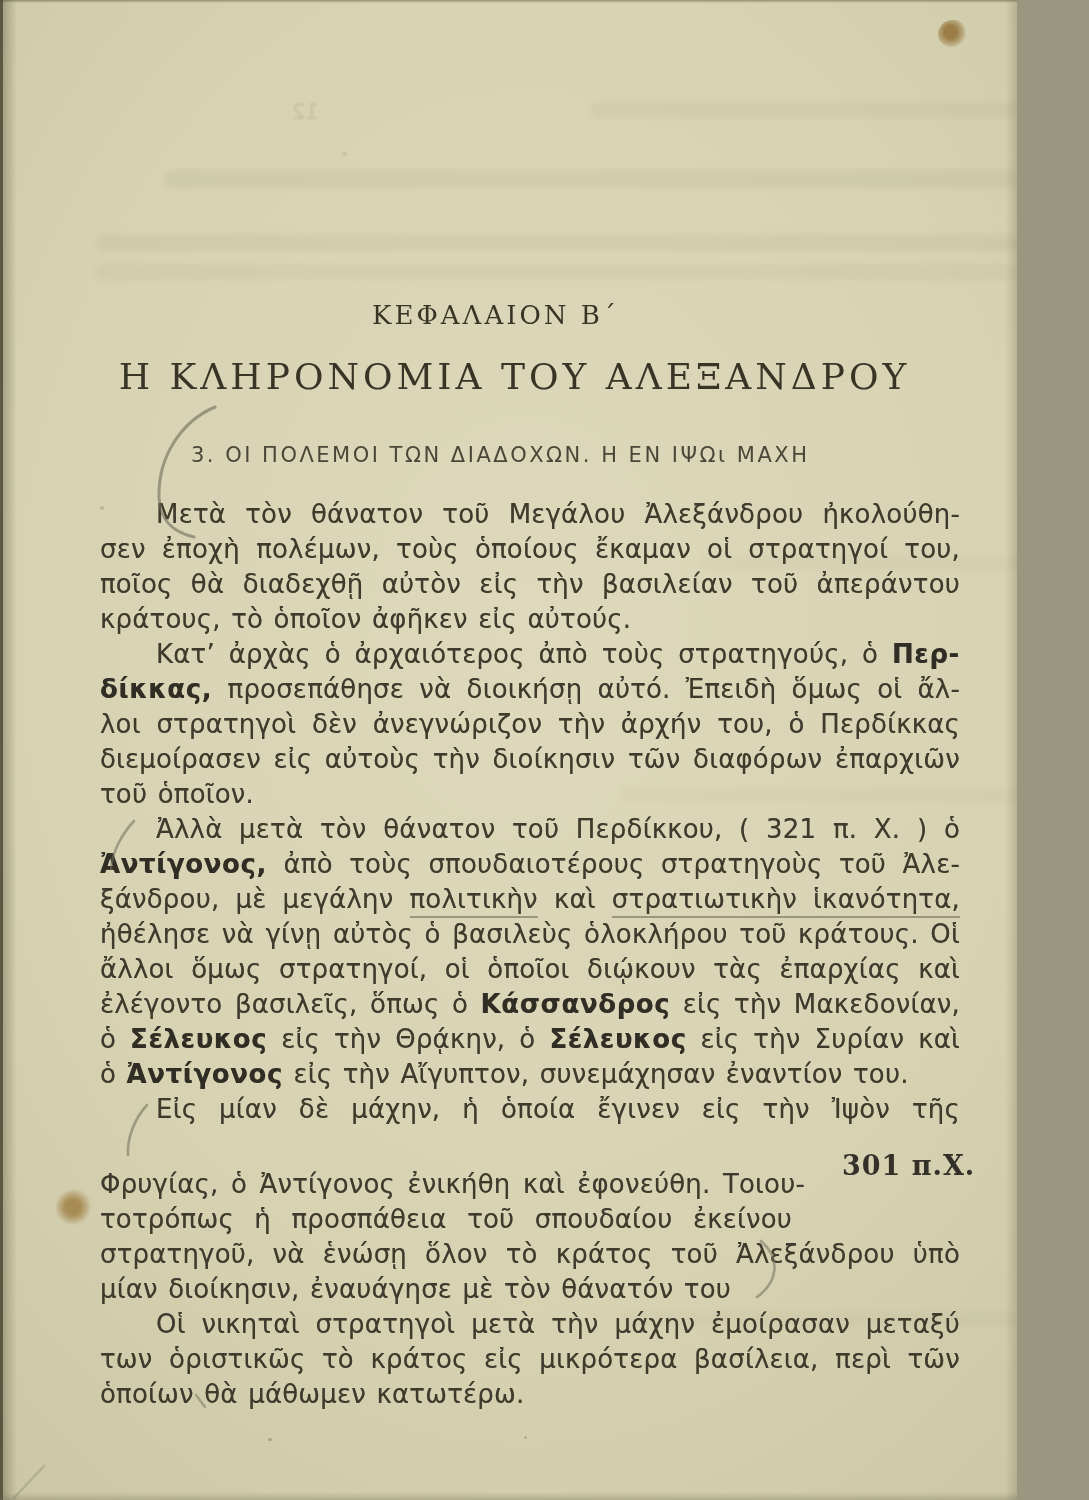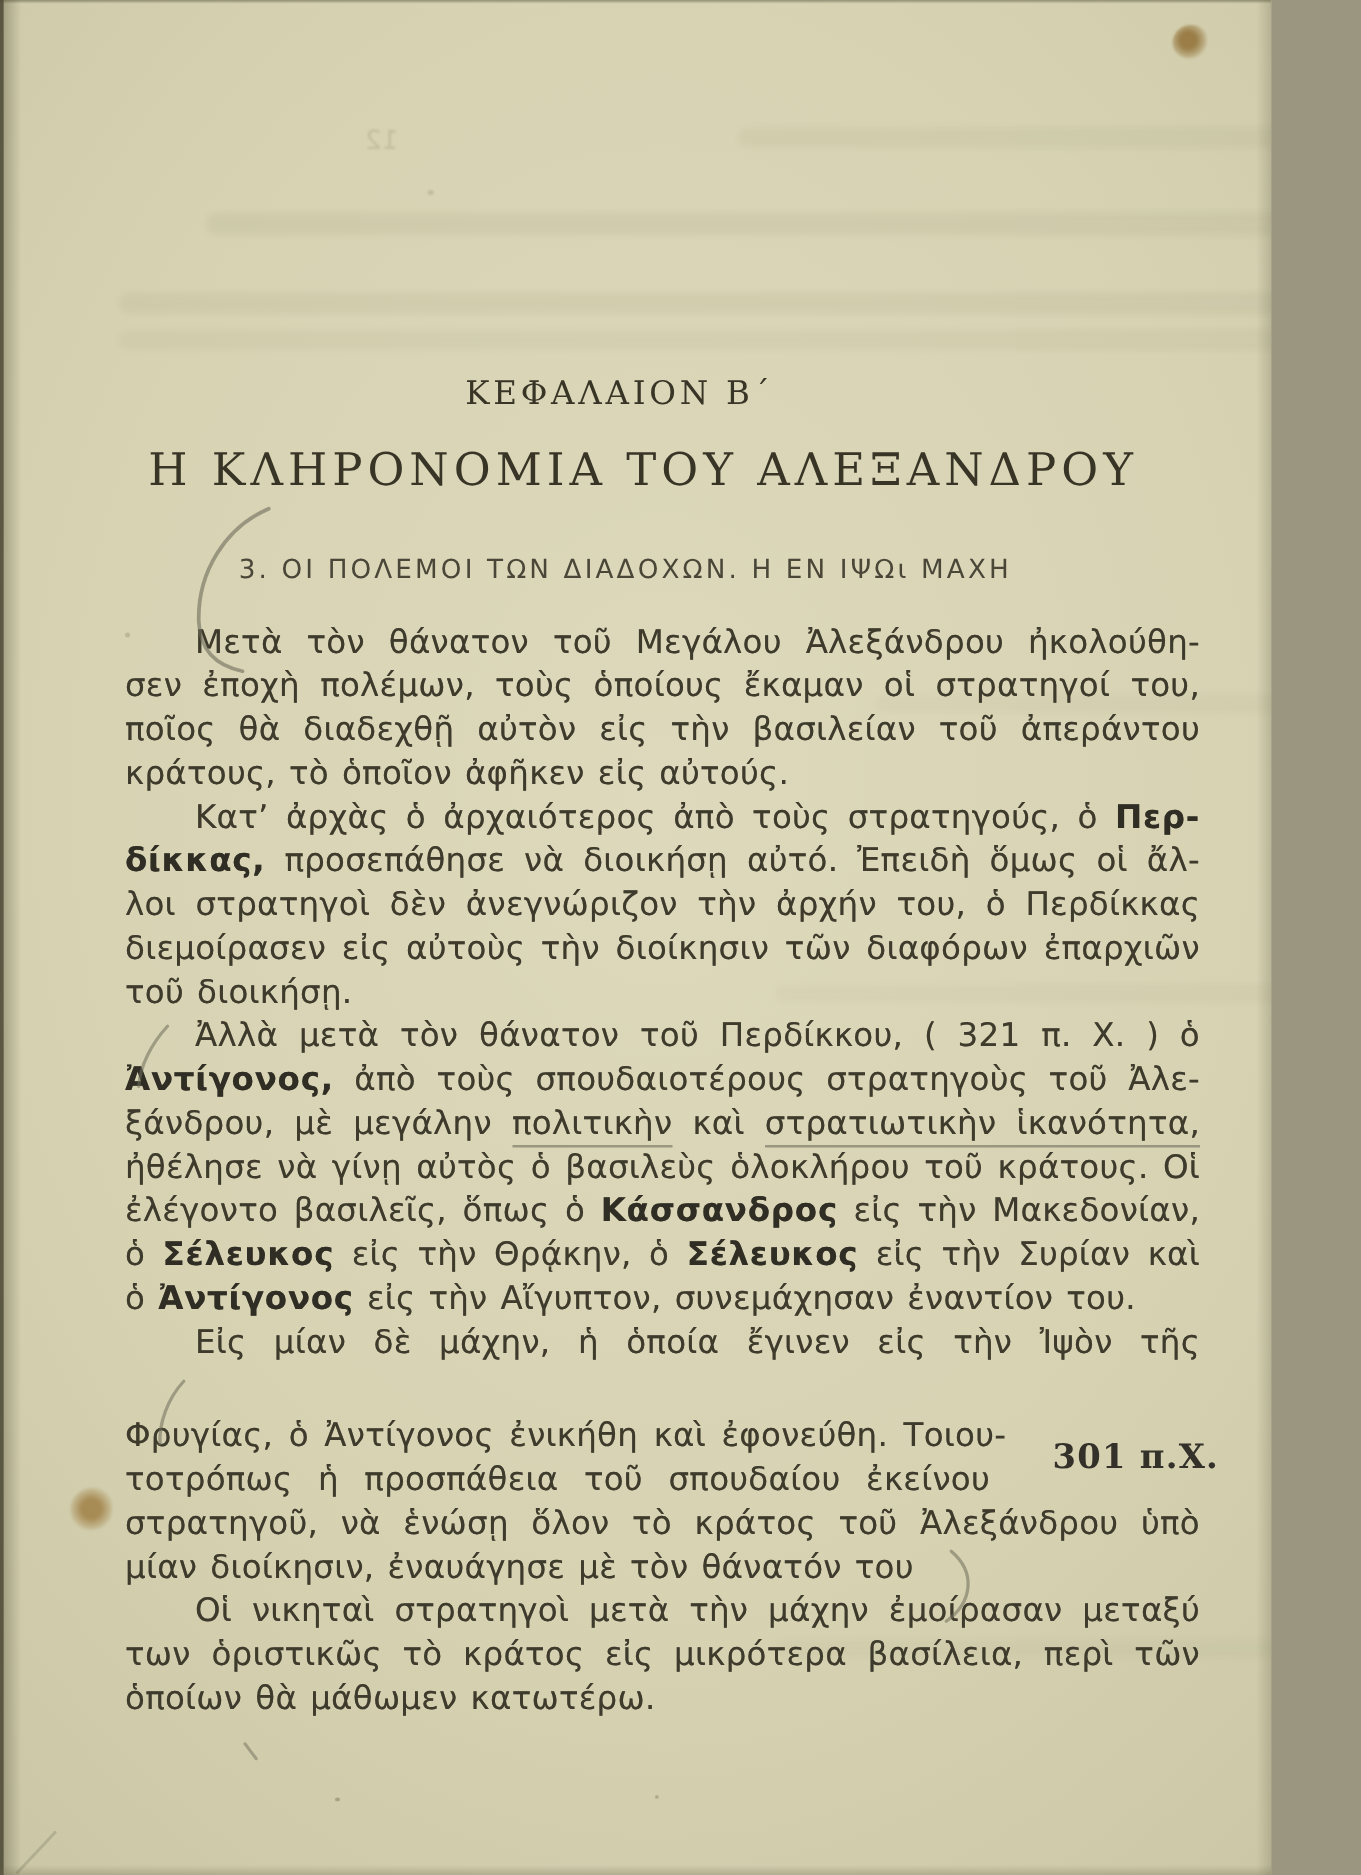--- a/index.html
+++ b/index.html
@@ -129,27 +129,28 @@
         <div class="line indent"><span>Μετὰ τὸν θάνατον τοῦ Μεγάλου Ἀλεξάνδρου ἠκολούθη-</span></div>
         <div class="line"><span>σεν ἐποχὴ πολέμων, τοὺς ὁποίους ἔκαμαν οἱ στρατηγοί του,</span></div>
         <div class="line"><span>ποῖος θὰ διαδεχθῇ αὐτὸν εἰς τὴν βασιλείαν τοῦ ἀπεράντου</span></div>
         <div class="line last"><span>κράτους, τὸ ὁποῖον ἀφῆκεν εἰς αὐτούς.</span></div>
       </div>
       <div class="paragraph">
         <div class="line indent"><span>Κατ’ ἀρχὰς ὁ ἀρχαιότερος ἀπὸ τοὺς στρατηγούς, ὁ </span><span class="b">Περ-</span></div>
         <div class="line"><span class="b">δίκκας,</span><span> προσεπάθησε νὰ διοικήσῃ αὐτό. Ἐπειδὴ ὅμως οἱ ἄλ-</span></div>
         <div class="line"><span>λοι στρατηγοὶ δὲν ἀνεγνώριζον τὴν ἀρχήν του, ὁ Περδίκκας</span></div>
         <div class="line"><span>διεμοίρασεν εἰς αὐτοὺς τὴν διοίκησιν τῶν διαφόρων ἐπαρχιῶν</span></div>
-        <div class="line last"><span>τοῦ διοικήσῃ.</span></div>
+        <div class="line last"><span>τοῦ ὁποῖον.</span></div>
       </div>
       <div class="paragraph">
         <div class="line indent"><span>Ἀλλὰ μετὰ τὸν θάνατον τοῦ Περδίκκου, ( 321 π. Χ. ) ὁ</span></div>
         <div class="line"><span class="b">Ἀντίγονος,</span><span> ἀπὸ τοὺς σπουδαιοτέρους στρατηγοὺς τοῦ Ἀλε-</span></div>
         <div class="line"><span>ξάνδρου, μὲ μεγάλην </span><span class="u">πολιτικὴν</span><span> καὶ </span><span class="u">στρατιωτικὴν ἱκανότητα,</span></div>
         <div class="line"><span>ἠθέλησε νὰ γίνῃ αὐτὸς ὁ βασιλεὺς ὁλοκλήρου τοῦ κράτους. Οἱ</span></div>
+        <div class="line"><span>ἄλλοι ὅμως στρατηγοί, οἱ ὁποῖοι διῴκουν τὰς ἐπαρχίας καὶ</span></div>
         <div class="line"><span>ἐλέγοντο βασιλεῖς, ὅπως ὁ </span><span class="b">Κάσσανδρος</span><span> εἰς τὴν Μακεδονίαν,</span></div>
         <div class="line"><span>ὁ </span><span class="b">Σέλευκος</span><span> εἰς τὴν Θρᾴκην, ὁ </span><span class="b">Σέλευκος</span><span> εἰς τὴν Συρίαν καὶ</span></div>
         <div class="line last"><span>ὁ </span><span class="b">Ἀντίγονος</span><span> εἰς τὴν Αἴγυπτον, συνεμάχησαν ἐναντίον του.</span></div>
       </div>
       <div class="paragraph">
         <div class="line indent"><span>Εἰς μίαν δὲ μάχην, ἡ ὁποία ἔγινεν εἰς τὴν Ἰψὸν τῆς</span></div>
         <div class="line narrow" style="width: 705px; margin-top: 40px;"><span>Φρυγίας, ὁ Ἀντίγονος ἐνικήθη καὶ ἐφονεύθη. Τοιου-</span></div>
         <div class="line narrow" style="width: 692px;"><span>τοτρόπως ἡ προσπάθεια τοῦ σπουδαίου ἐκείνου</span></div>
         <div class="line"><span>στρατηγοῦ, νὰ ἑνώσῃ ὅλον τὸ κράτος τοῦ Ἀλεξάνδρου ὑπὸ</span></div>
         <div class="line last"><span>μίαν διοίκησιν, ἐναυάγησε μὲ τὸν θάνατόν του</span></div>

